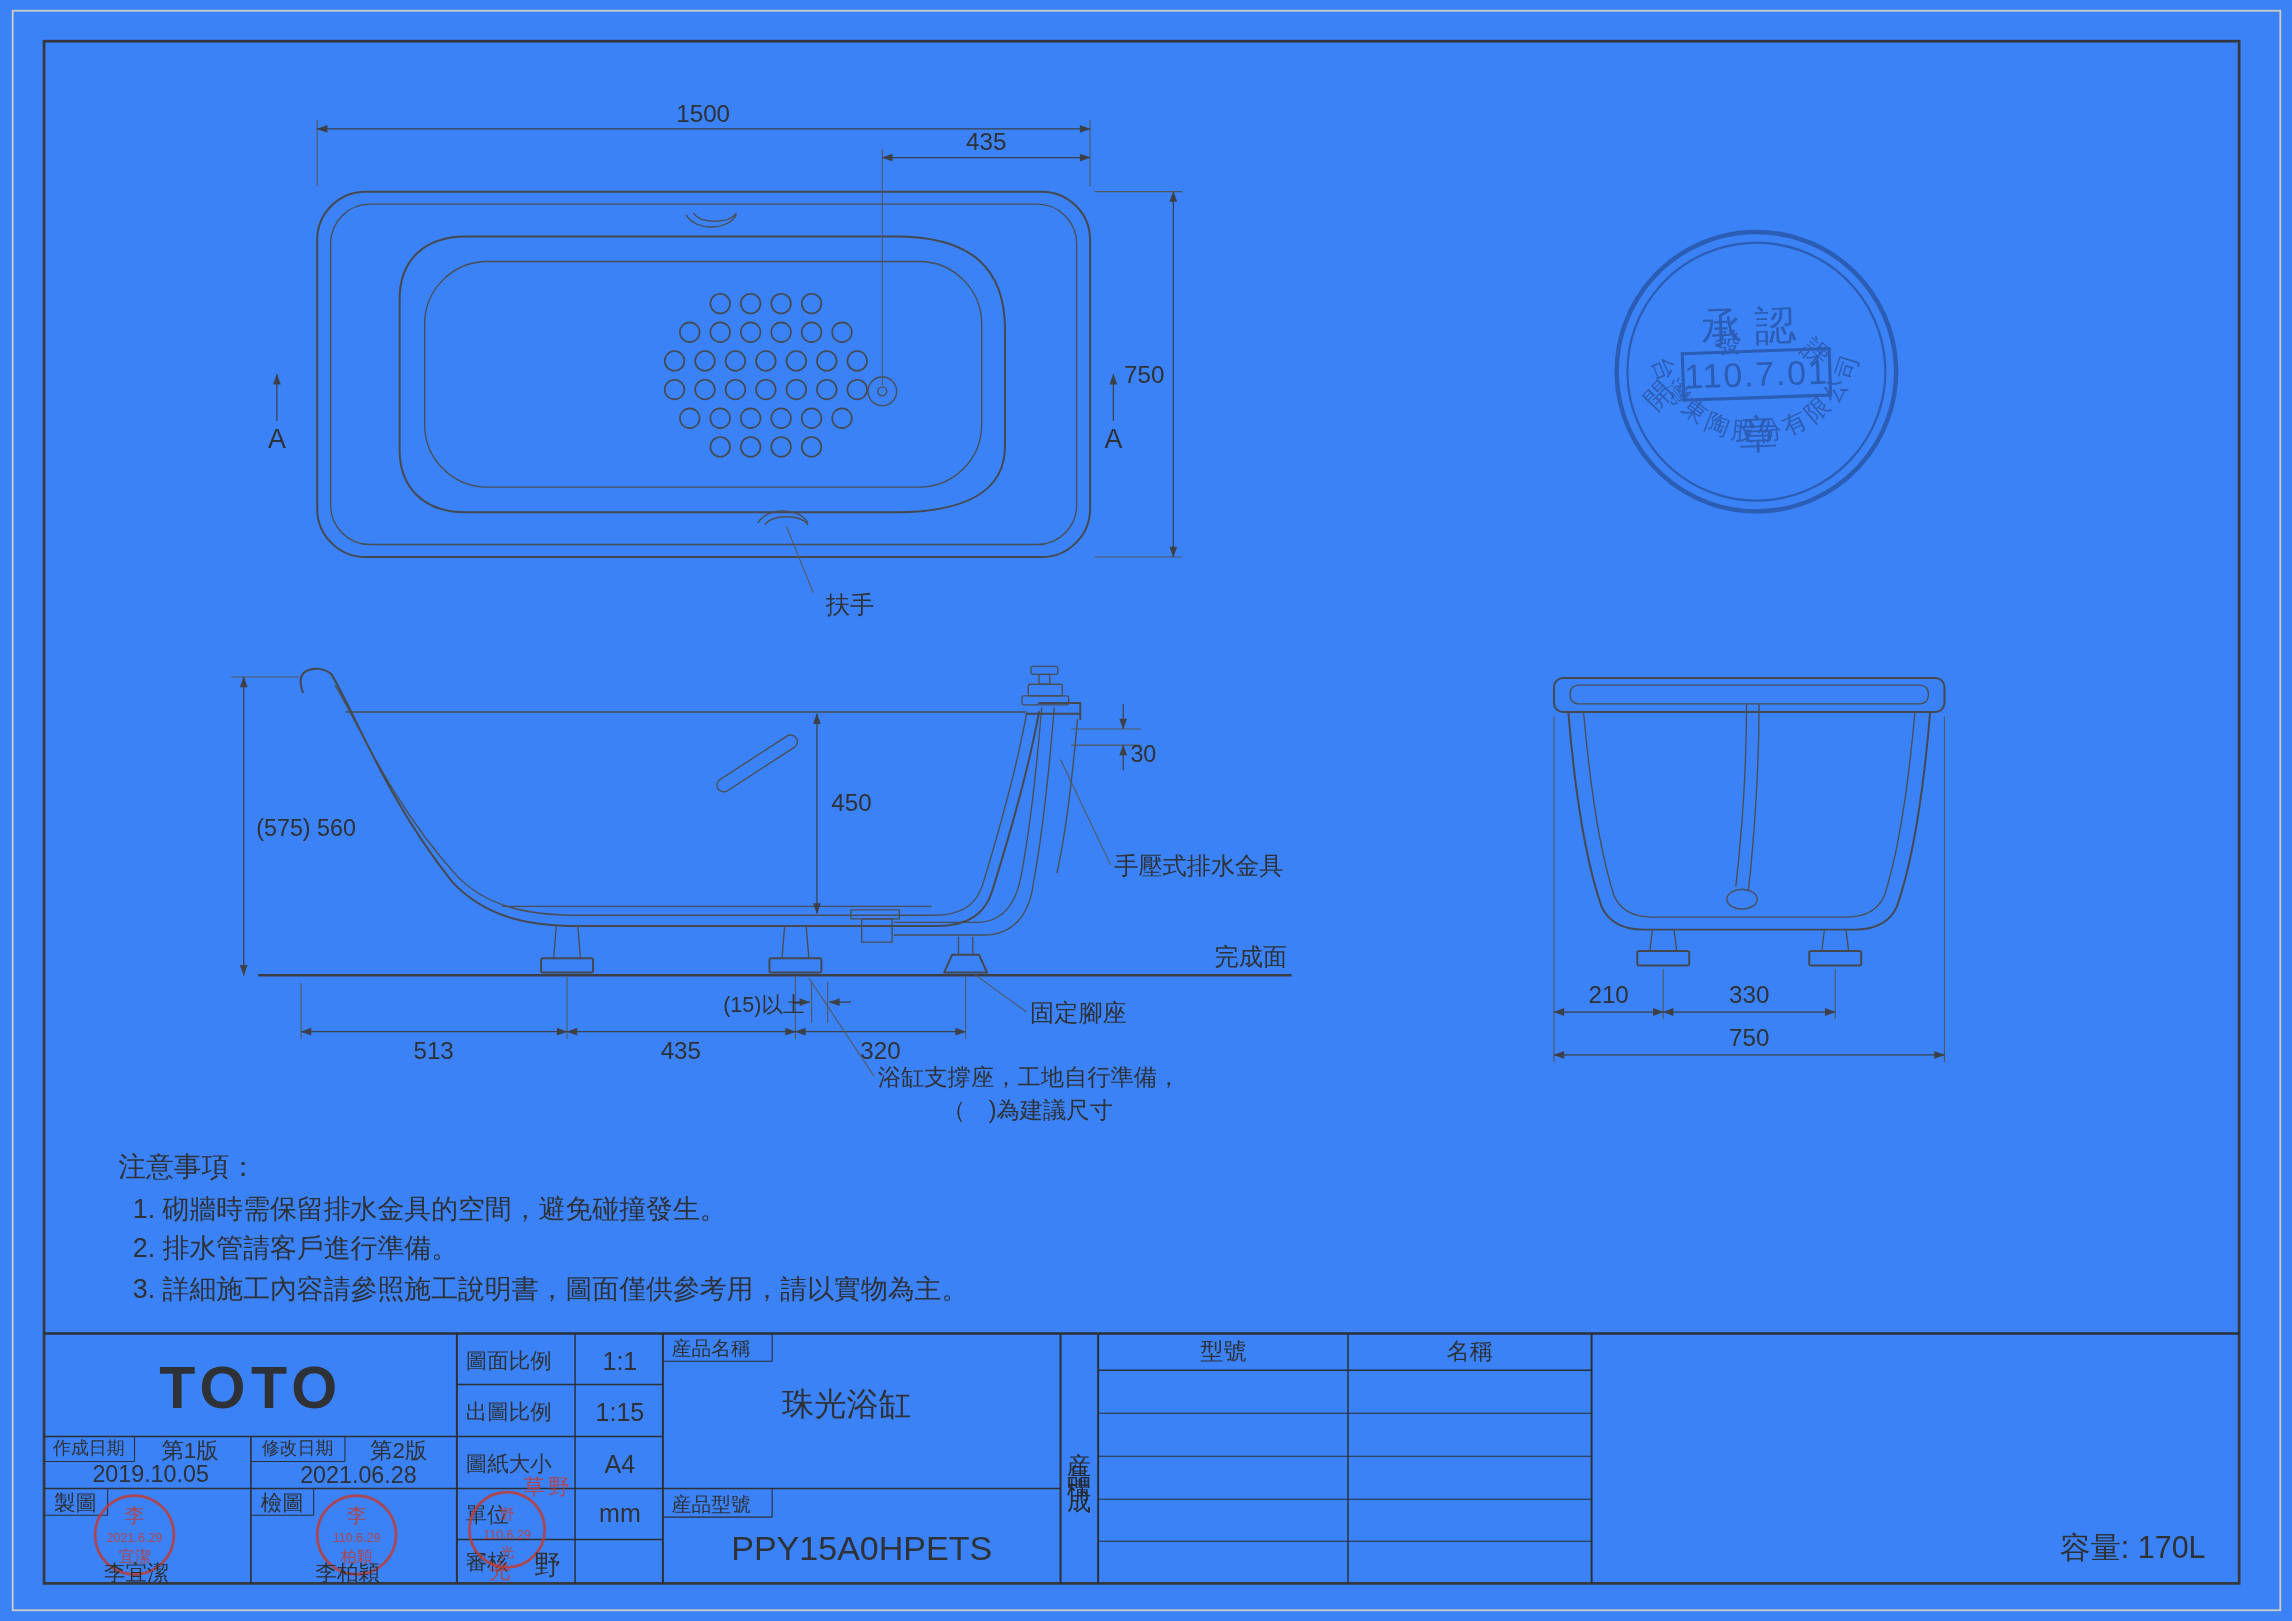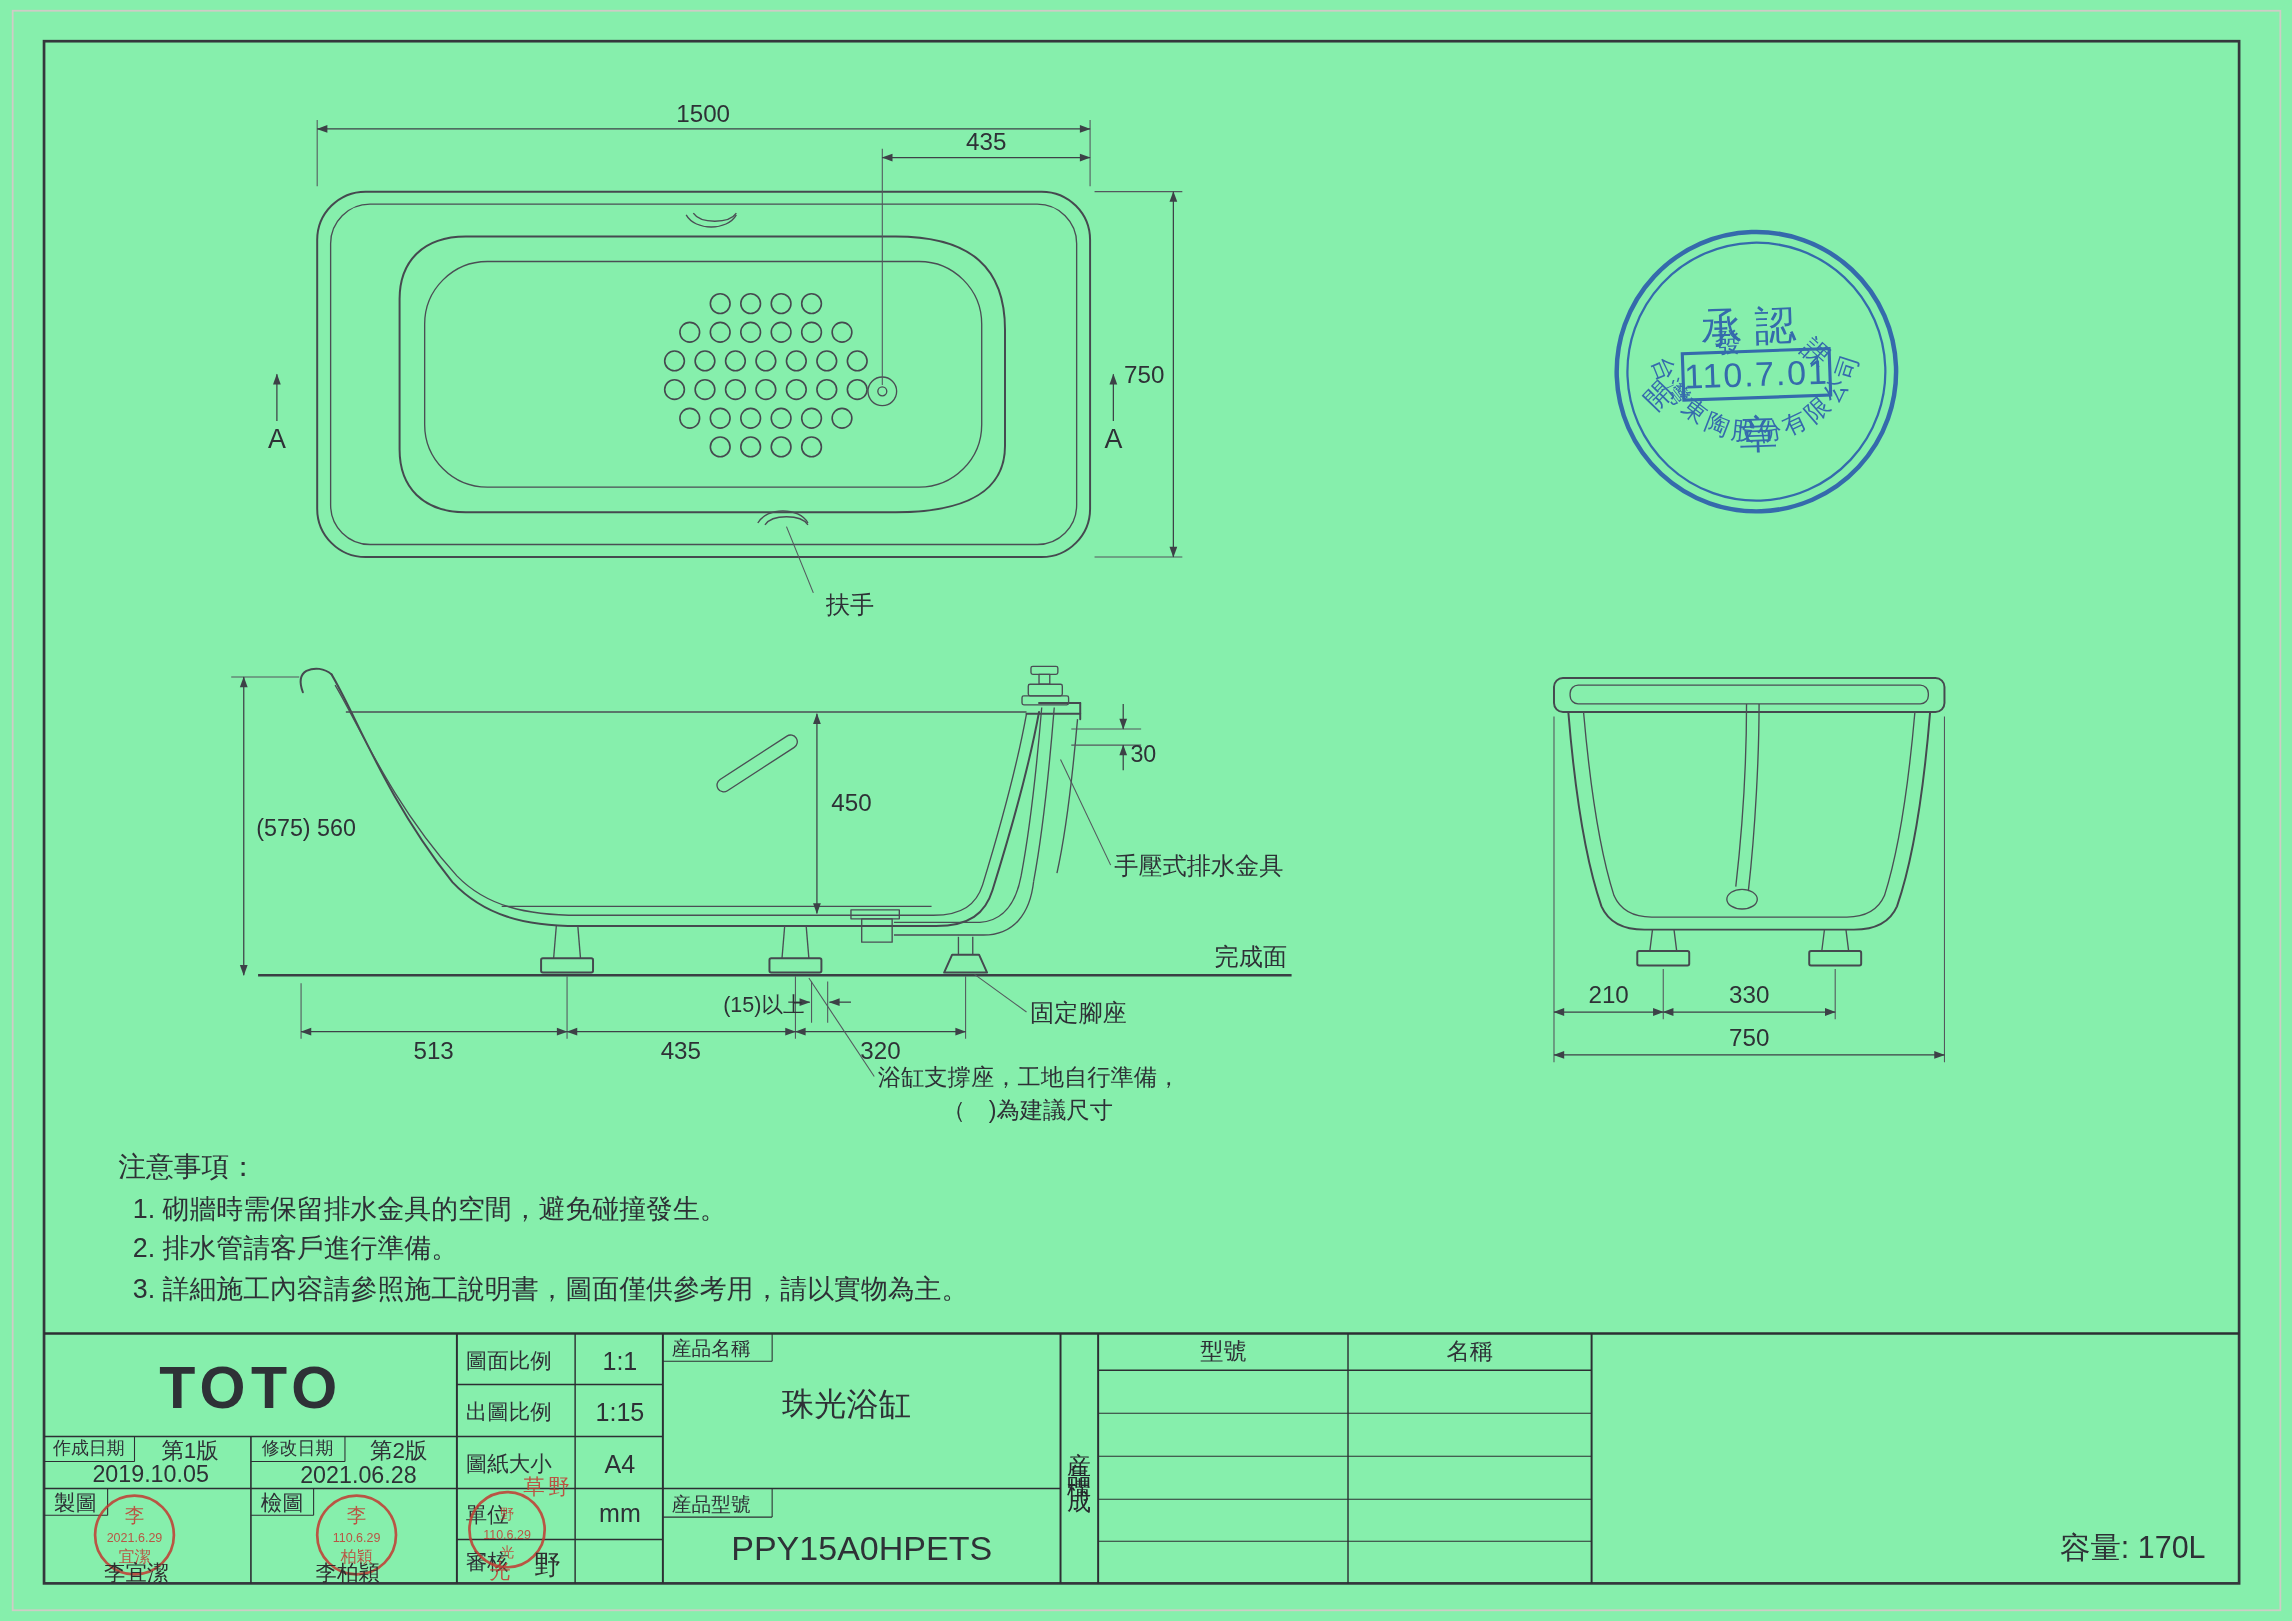--- a/index.html
+++ b/index.html
@@ -1,16 +1,16 @@
 <!DOCTYPE html>
 <html style="font-size:14.3px"><head>
 <meta charset="utf-8">
 <style>
   html,body{margin:0;padding:0;background:#e9e6e1;}
-  #sheet{position:relative;width:2293px;height:1621px;background:#86efac;font-family:"Liberation Sans",sans-serif;overflow:hidden;}
+  #sheet{position:relative;width:2293px;height:1621px;background:#3b82f6;font-family:"Liberation Sans",sans-serif;overflow:hidden;}
   #sheet svg{position:absolute;left:0;top:0;}
   .ln{stroke:#45494f;stroke-width:2.2;fill:none;stroke-linejoin:round;stroke-linecap:round;}
   .ln15{stroke:#4a4e54;stroke-width:1.5;fill:none;stroke-linejoin:round;}
   .ext{stroke:#53575d;stroke-width:1.2;fill:none;}
   .dim{stroke:#3d4147;stroke-width:1.4;fill:none;}
   .dot{stroke:#45494f;stroke-width:1.8;fill:none;}
   .tbl{stroke:#2c2f33;fill:none;}
   text{font-family:"Liberation Sans",sans-serif;fill:#2e3136;}
   .blue{fill:#2a58ad;}
   .bluestroke{stroke:#2a58ad;fill:none;}

